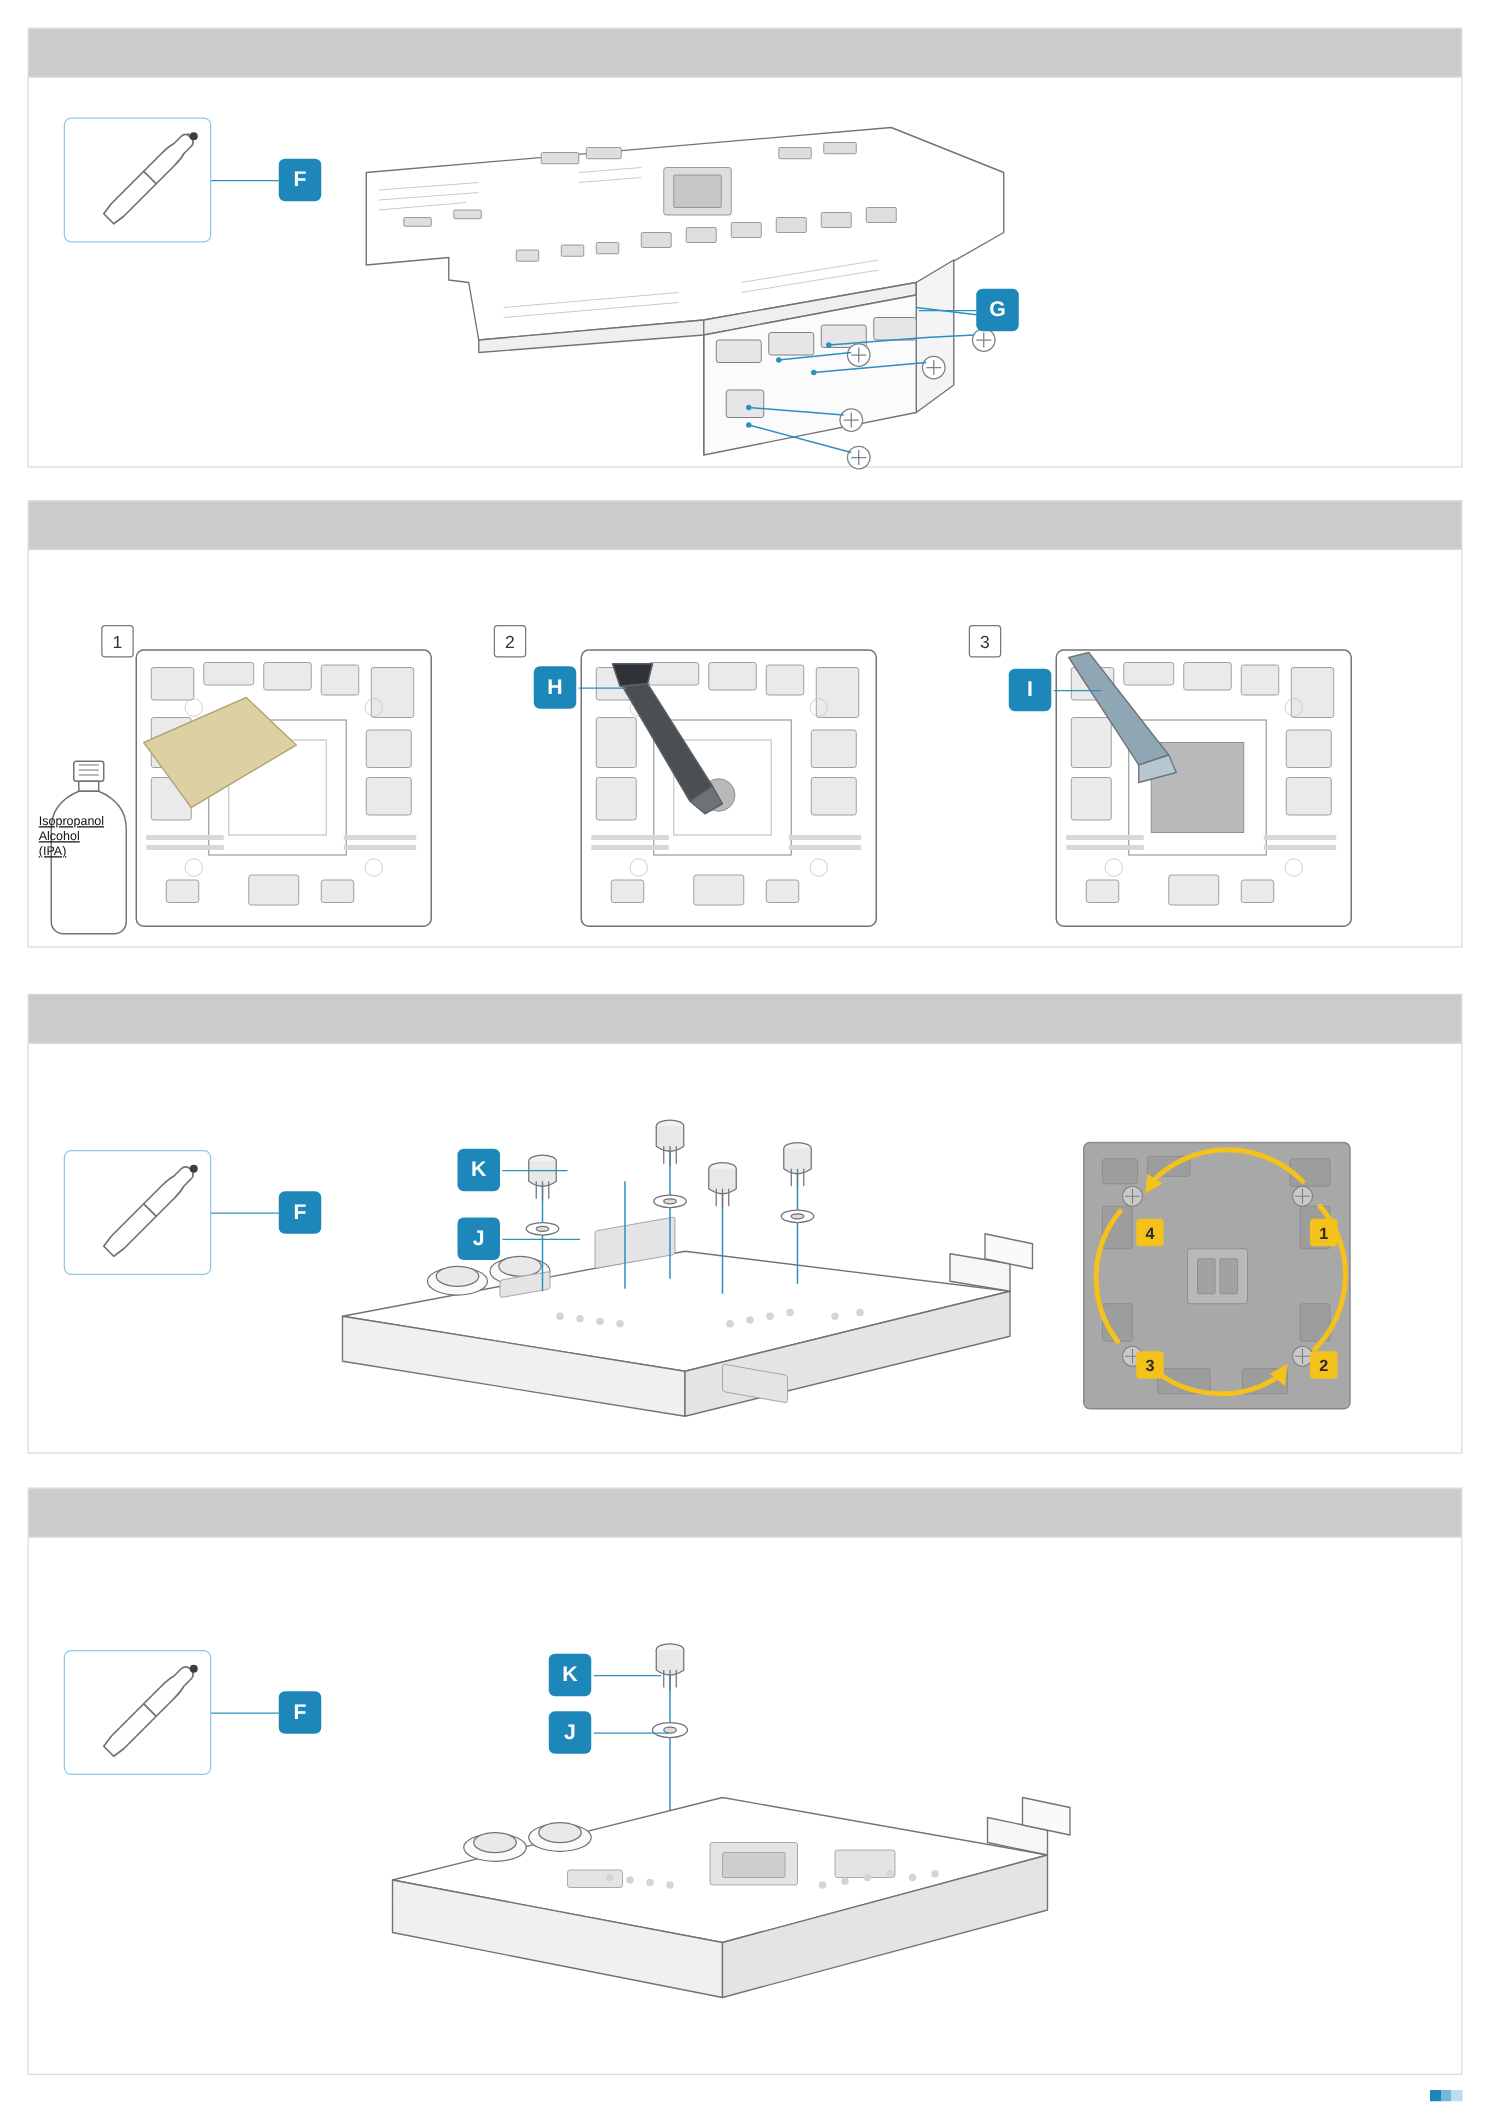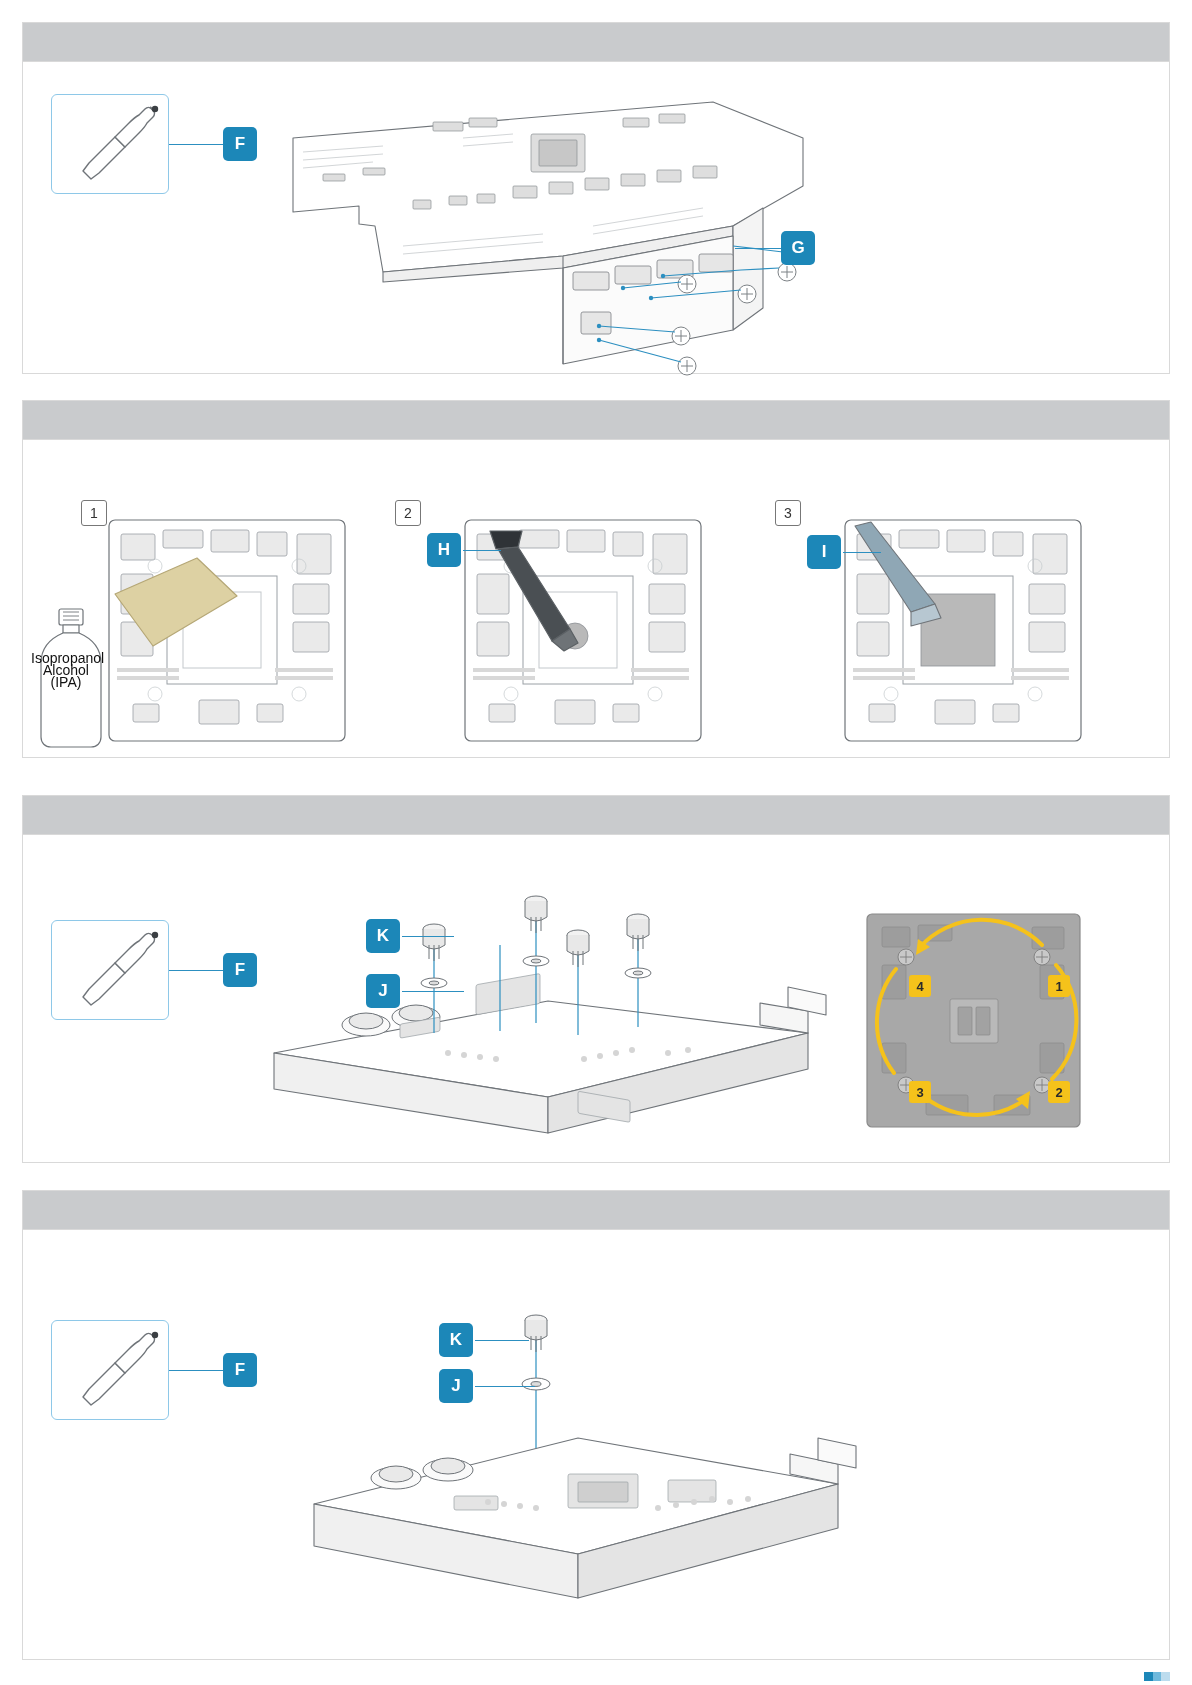--- a/index.html
+++ b/index.html
@@ -92,25 +92,25 @@
   }
   .leader {
     position: absolute;
     background: #2c8fc0;
   }
   .leader.h { height: 1px; }
   svg { display: block; }
   .abs { position: absolute; }
   .bottle-label {
     position: absolute;
-    font-size: 14px;
+    font-size: 10px;
     color: #111;
-    text-align: center;
     line-height: 12px;
     width: 70px;
+    text-decoration: underline;
   }
   .footer-mark {
     position: absolute;
     right: 22px;
     bottom: 4px;
     width: 26px;
     height: 9px;
     background: linear-gradient(90deg,#1c87b8 0 33%, #6fb9dc 33% 66%, #bcdcee 66% 100%);
   }
 </style>

